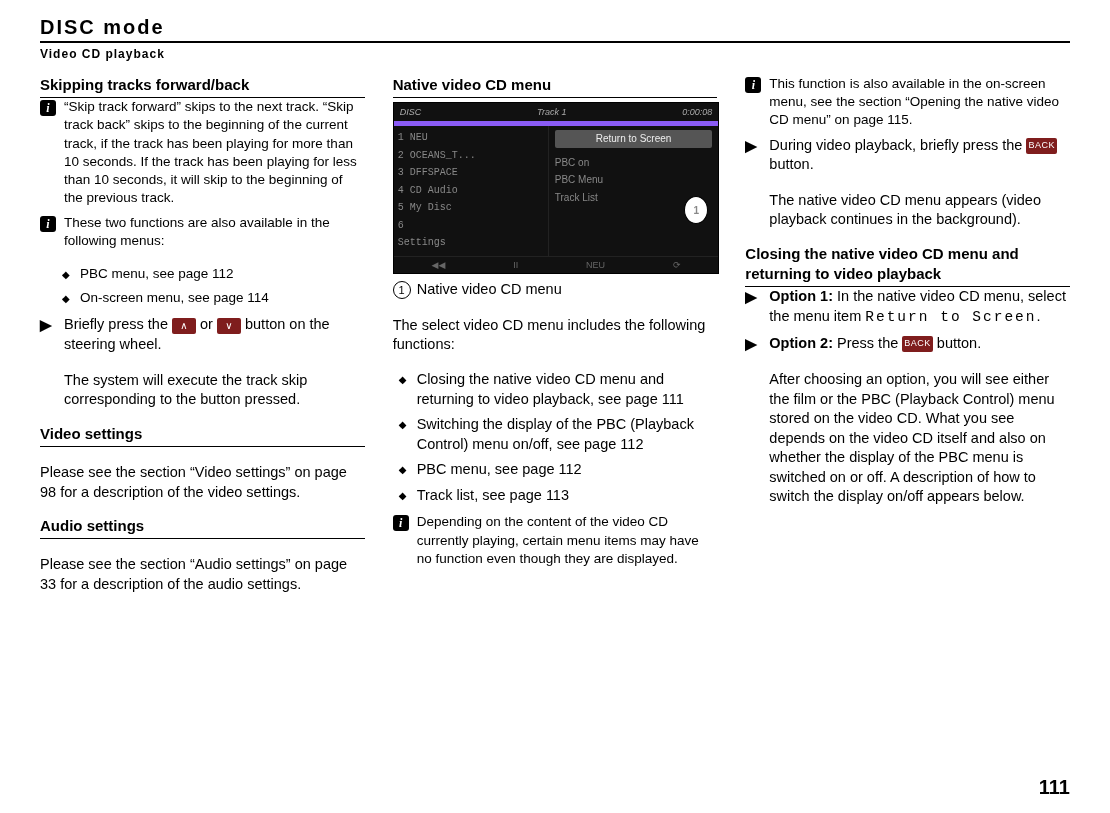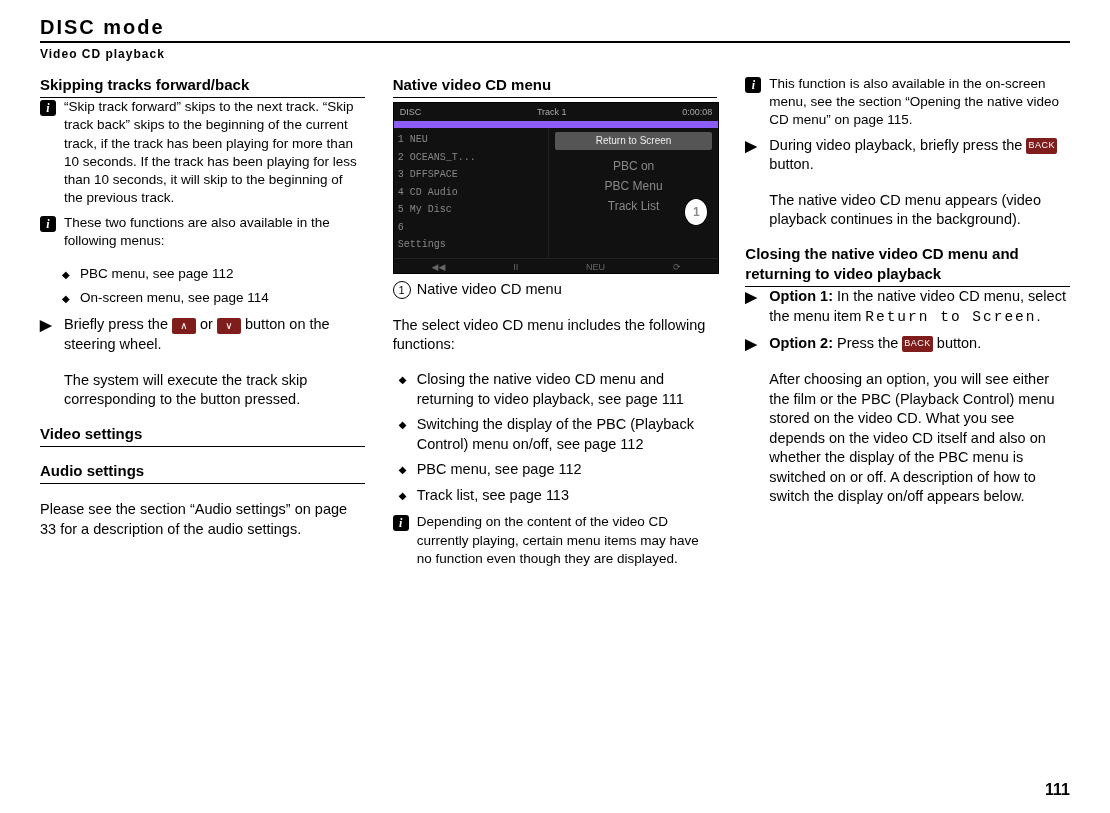--- a/index.html
+++ b/index.html
@@ -126,21 +126,22 @@
     position: relative;
     color: #888;
     font-size: 10px;
   }
   .ss-header {
     display: flex;
     justify-content: space-between;
     padding: 3px 6px;
     font-size: 9px;
     color: #aaa;
-    border-bottom: 7px solid #8b5cf6;
+    border-bottom: 5px solid #8b5cf6;
+    font-style: italic;
   }
   .ss-body { display: flex; height: 130px; }
   .ss-left {
     width: 45%;
     border-right: 1px solid #222;
     padding: 3px 4px;
     font-family: Liberation Mono, monospace;
   }
   .ss-left div { color: #888; font-size: 10px; padding: 2px 0; }
   .ss-right {
@@ -150,21 +151,21 @@
   }
   .ss-right .ret {
     background: #555;
     color: #eee;
     font-size: 10px;
     text-align: center;
     padding: 2px 4px;
     border-radius: 2px;
     margin-bottom: 6px;
   }
-  .ss-right div { color: #888; font-size: 12px; padding: 2px 0; text-align: center; }
+  .ss-right div { color: #888; font-size: 10px; padding: 2px 0; }
   .ss-callout {
     position: absolute;
     right: 10px;
     top: 70px;
     width: 22px;
     height: 22px;
     background: #fff;
     color: #000;
     border-radius: 50%;
     display: flex;
@@ -197,21 +198,21 @@
     border-radius: 50%;
     align-items: center;
     justify-content: center;
     font-size: 11px;
   }
   .page-num {
     position: absolute;
     bottom: 14px;
     right: 40px;
     font-weight: bold;
-    font-size: 16px;
+    font-size: 20px;
   }
   .monoish { font-family: "Courier New", monospace; letter-spacing: 2px; }
   p.body { margin: 16px 0 8px 0; }
   .indent { padding-left: 24px; margin-top:4px; margin-bottom:8px;}
 </style>
 </head>
 <body>
 <div class="page">
 
   <div class="top-title">DISC mode</div>
@@ -239,20 +240,21 @@
 
       <div class="step-row">
         <span class="icon"><span class="arrow-icon">▶</span></span>
         <span class="txt">
           <span>Briefly press the </span><span class="btn-key">∧</span><span> or </span><span class="btn-key">∨</span><span> button on the steering wheel.</span>
         </span>
       </div>
       <p class="body indent">The system will execute the track skip corresponding to the button pressed.</p>
 
       <div class="section-head">Video settings</div>
+      <p class="body">Please see the section “Video settings” on page 98 for a description of the video settings.</p>
 
       <div class="section-head">Audio settings</div>
       <p class="body">Please see the section “Audio settings” on page 33 for a description of the audio settings.</p>
     </div>
 
     <div class="col">
       <div class="section-head">Native video CD menu</div>
 
       <div class="screenshot">
         <div class="ss-header">

